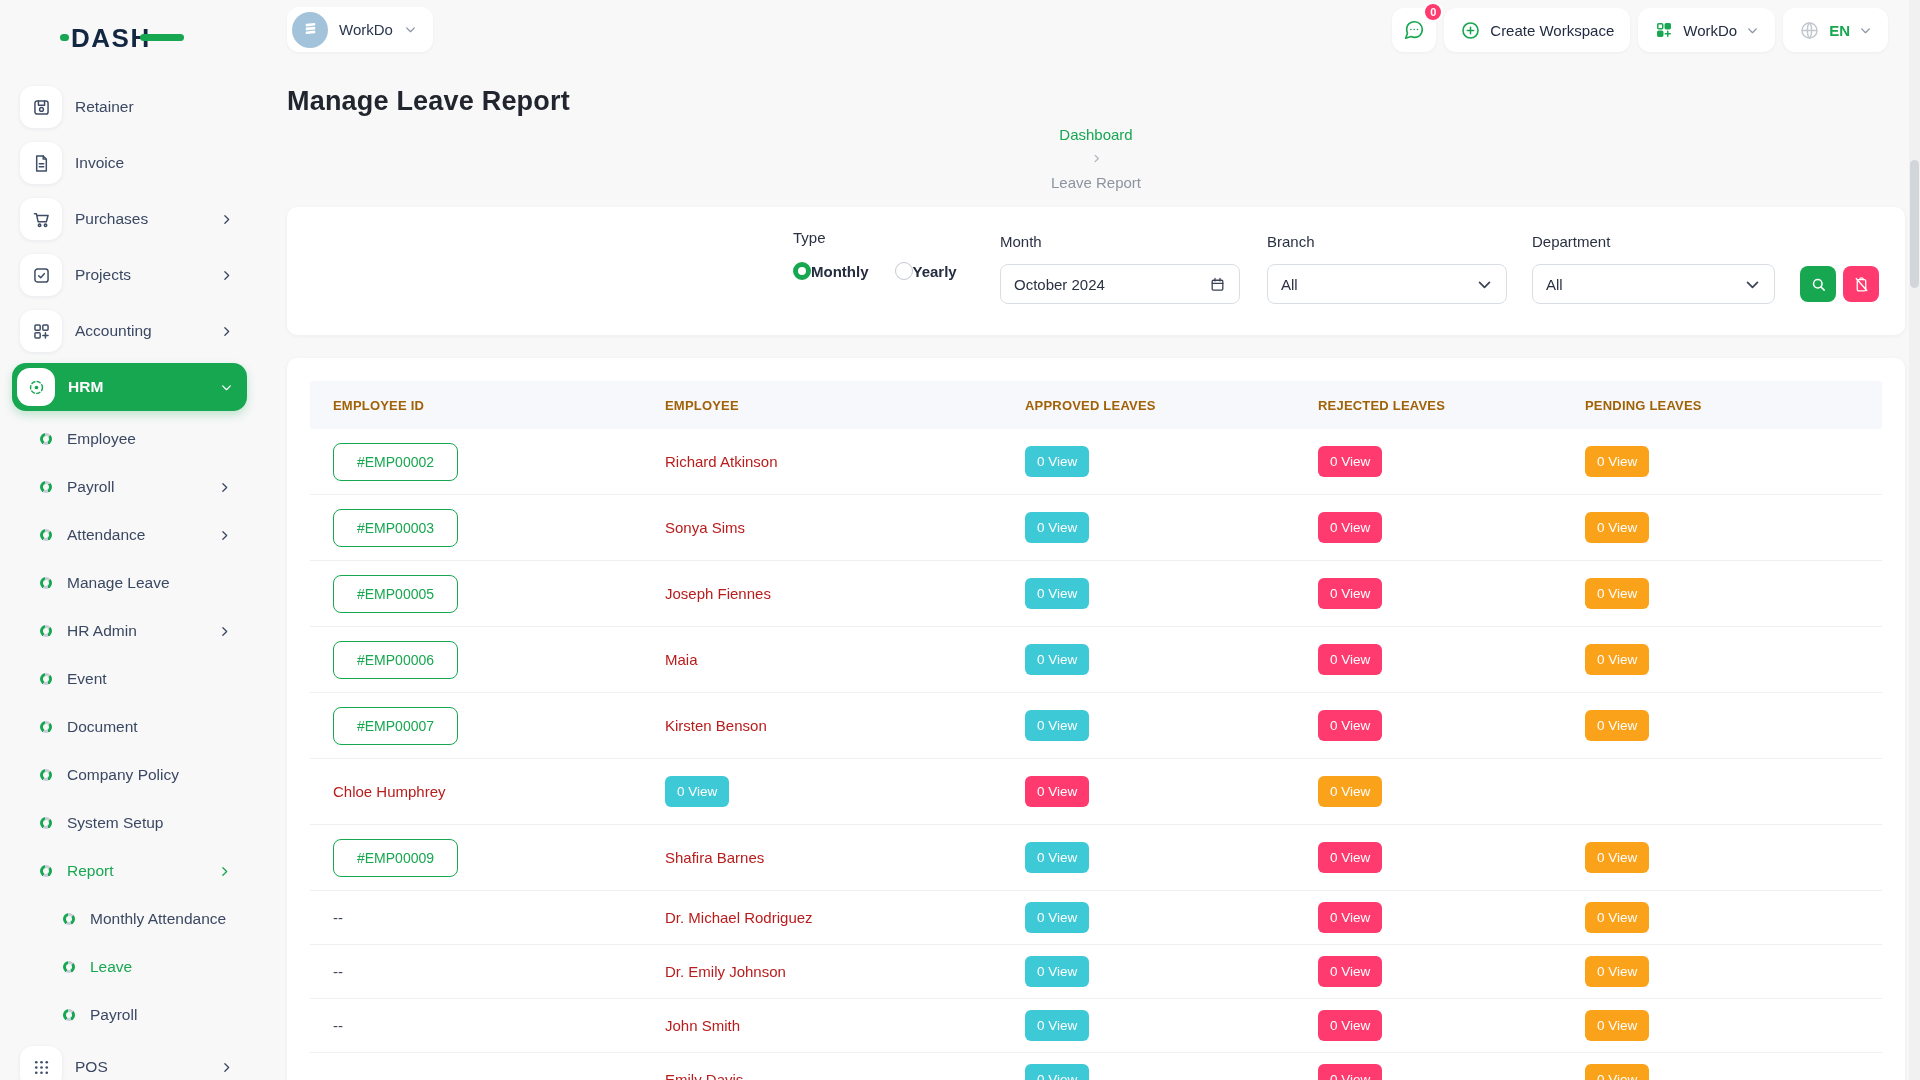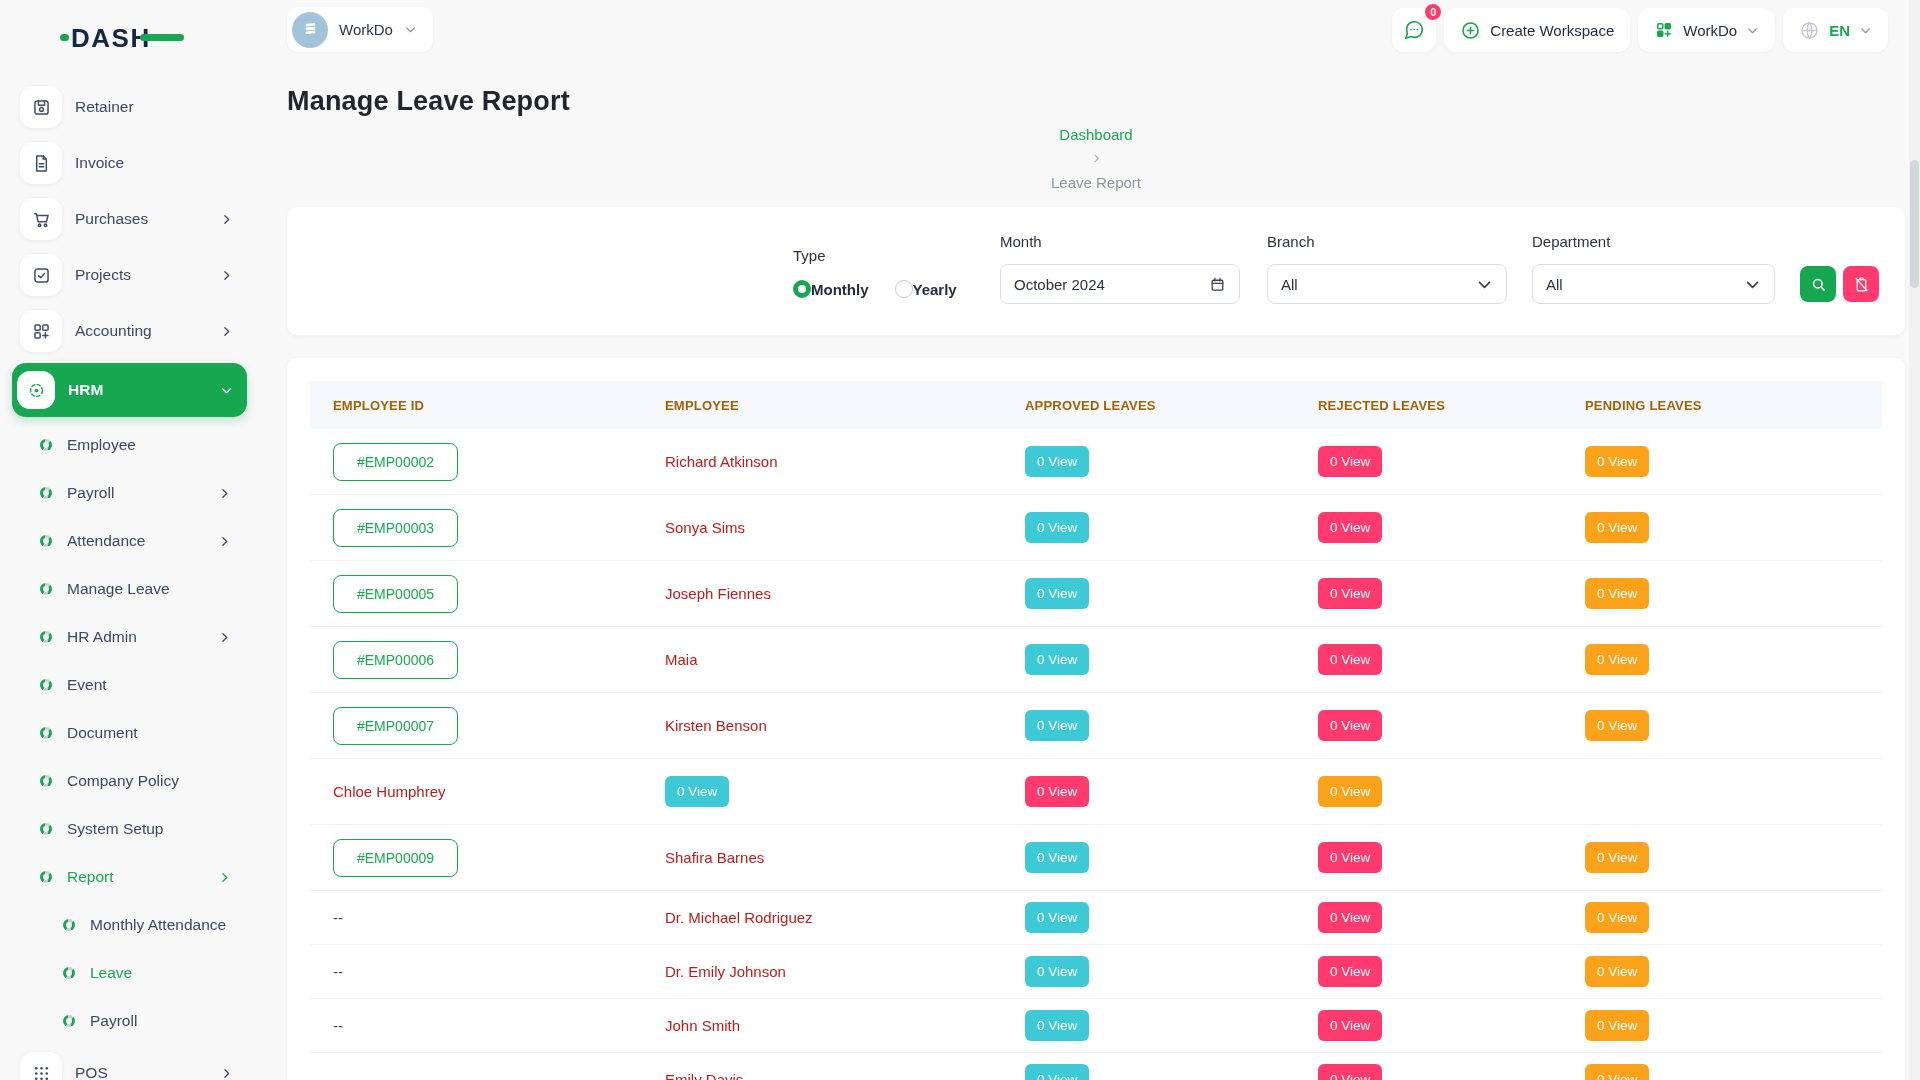--- a/index.html
+++ b/index.html
@@ -31,21 +31,21 @@
   .chev polyline{fill:none;stroke:currentColor;stroke-width:2.4;stroke-linecap:round;stroke-linejoin:round;}
 
   
   .sidebar{position:absolute;left:12px;top:58px;width:235px;padding-top:21px;}
   .side-item{display:flex;align-items:center;cursor:pointer;}
   .side-item.top{height:56px;gap:13px;padding:0 14px 0 8px;}
   .icon-box{width:42px;height:42px;background:#fff;border-radius:13px;box-shadow:0 1px 4px rgba(20,30,50,.07);display:flex;align-items:center;justify-content:center;color:#3f4d66;flex:0 0 auto;}
   .icon-box svg{width:21px;height:21px;}
   .side-label{flex:1;font-size:15.5px;color:var(--side-text);}
   .side-item .chev{color:var(--side-text);}
-  .side-item.top.active{background:var(--accent);border-radius:14px;height:54px;margin:4px 0;padding-left:5px;box-shadow:0 4px 10px rgba(23,167,80,.25);}
+  .side-item.top.active{background:var(--accent);border-radius:14px;height:48px;margin:4px 0;padding-left:5px;box-shadow:0 4px 10px rgba(23,167,80,.25);}
   .side-item.top.active .icon-box{width:38px;height:38px;color:var(--accent);box-shadow:none;}
   .side-item.top.active .side-label{color:#fff;font-weight:700;}
   .side-item.top.active .chev{color:#fff;}
   .side-item.sub{height:48px;gap:15px;padding:0 16px 0 28px;}
   .side-item.subsub{height:48px;gap:15px;padding:0 16px 0 51px;}
   .side-item.sub.active .side-label,.side-item.subsub.active .side-label{color:var(--accent);}
   .side-item.sub.active .chev{color:var(--accent);}
   .bullet{position:relative;width:12px;height:12px;border-radius:50%;flex:0 0 12px;
     background:conic-gradient(from 215deg,var(--accent) 0 130deg,#c6cdd6 130deg 190deg,var(--accent) 190deg 300deg,#c6cdd6 300deg 360deg);}
   .bullet::after{content:"";position:absolute;inset:3px;border-radius:50%;background:var(--bg);}
@@ -342,21 +342,21 @@
 
   <div class="breadcrumb">
     <a class="bc-home">Dashboard</a>
     <svg class="chev" viewBox="0 0 24 24">
         <polyline points="9 5 16 12 9 19"></polyline>
       </svg>
     <span class="bc-cur">Leave Report</span>
   </div>
 
   <section class="card filter-card">
-    <div class="fgroup" style="left:506px;top:40px;">
+    <div class="fgroup" style="left:506px;top:22px;">
       <span class="flabel">Type</span>
       <div class="radios">
         <span class="radio-opt">
           <span class="radio on"></span>
           <span class="radio-label">Monthly</span>
         </span>
         <span class="radio-opt">
           <span class="radio off"></span>
           <span class="radio-label">Yearly</span>
         </span>

